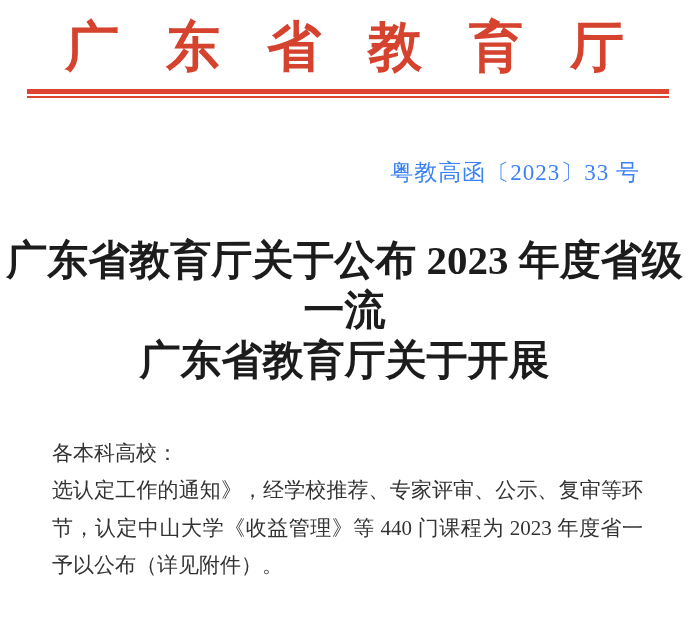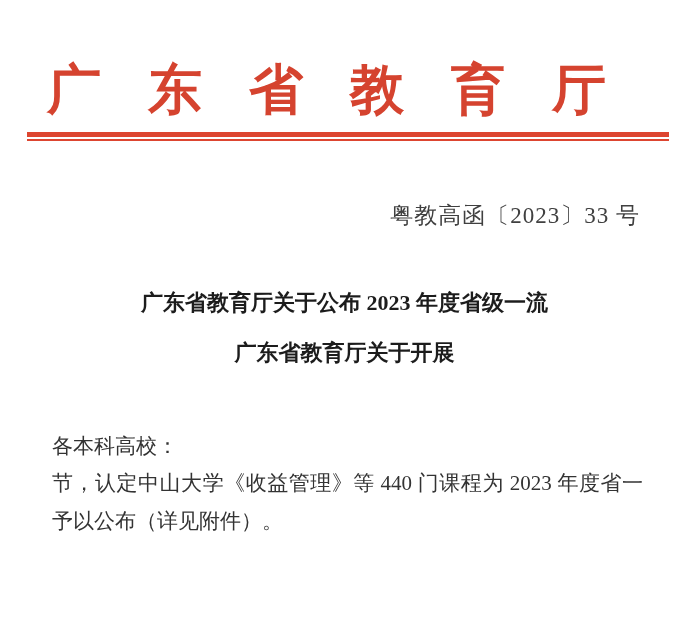--- a/index.html
+++ b/index.html
@@ -17,52 +17,52 @@
     overflow: hidden;
   }
   .agency-header {
     padding-top: 14px;
   }
   .agency-name {
     font-size: 54px;
     line-height: 66px;
     font-weight: bold;
     color: #d5432f;
+    text-align: center;
     letter-spacing: 47px;
     padding-left: 47px;
     white-space: nowrap;
-    margin-top: 43px;
   }
   .red-divider {
     margin: 9px 20px 0 27px;
   }
   .divider-thick {
     height: 5px;
     background: #dd4530;
   }
   .divider-thin {
     height: 2px;
     background: #dd4530;
     margin-top: 2px;
   }
   .document-number {
     margin-top: 60px;
     margin-right: 49px;
     text-align: right;
     font-size: 23px;
     line-height: 30px;
-    color: #404040;
+    color: #3b82f6;
     letter-spacing: 1px;
   }
   .notice-title {
     margin-top: 47px;
     text-align: center;
     font-weight: bold;
     color: #1c1c1c;
-    font-size: 22px;
+    font-size: 41px;
     line-height: 50px;
   }
   .body-block {
     margin: 50px 46px 0 52px;
     font-size: 21px;
     color: #333333;
     overflow: hidden;
   }
   .salutation {
     line-height: 37px;
@@ -97,17 +97,18 @@
 
   <div class="document-number">粤教高函〔2023〕33 号</div>
 
   <div class="notice-title">
     <div class="title-line">广东省教育厅关于公布 2023 年度省级一流</div>
     <div class="title-line">广东省教育厅关于开展</div>
   </div>
 
   <div class="body-block">
     <div class="salutation">各本科高校：</div>
+    <div class="body-line">选认定工作的通知》，经学校推荐、专家评审、公示、复审等环</div>
     <div class="body-line">节，认定中山大学《收益管理》等 440 门课程为 2023 年度省一</div>
     <div class="body-line last">予以公布（详见附件）。</div>
   </div>
 
 </div>
 
 </body></html>

